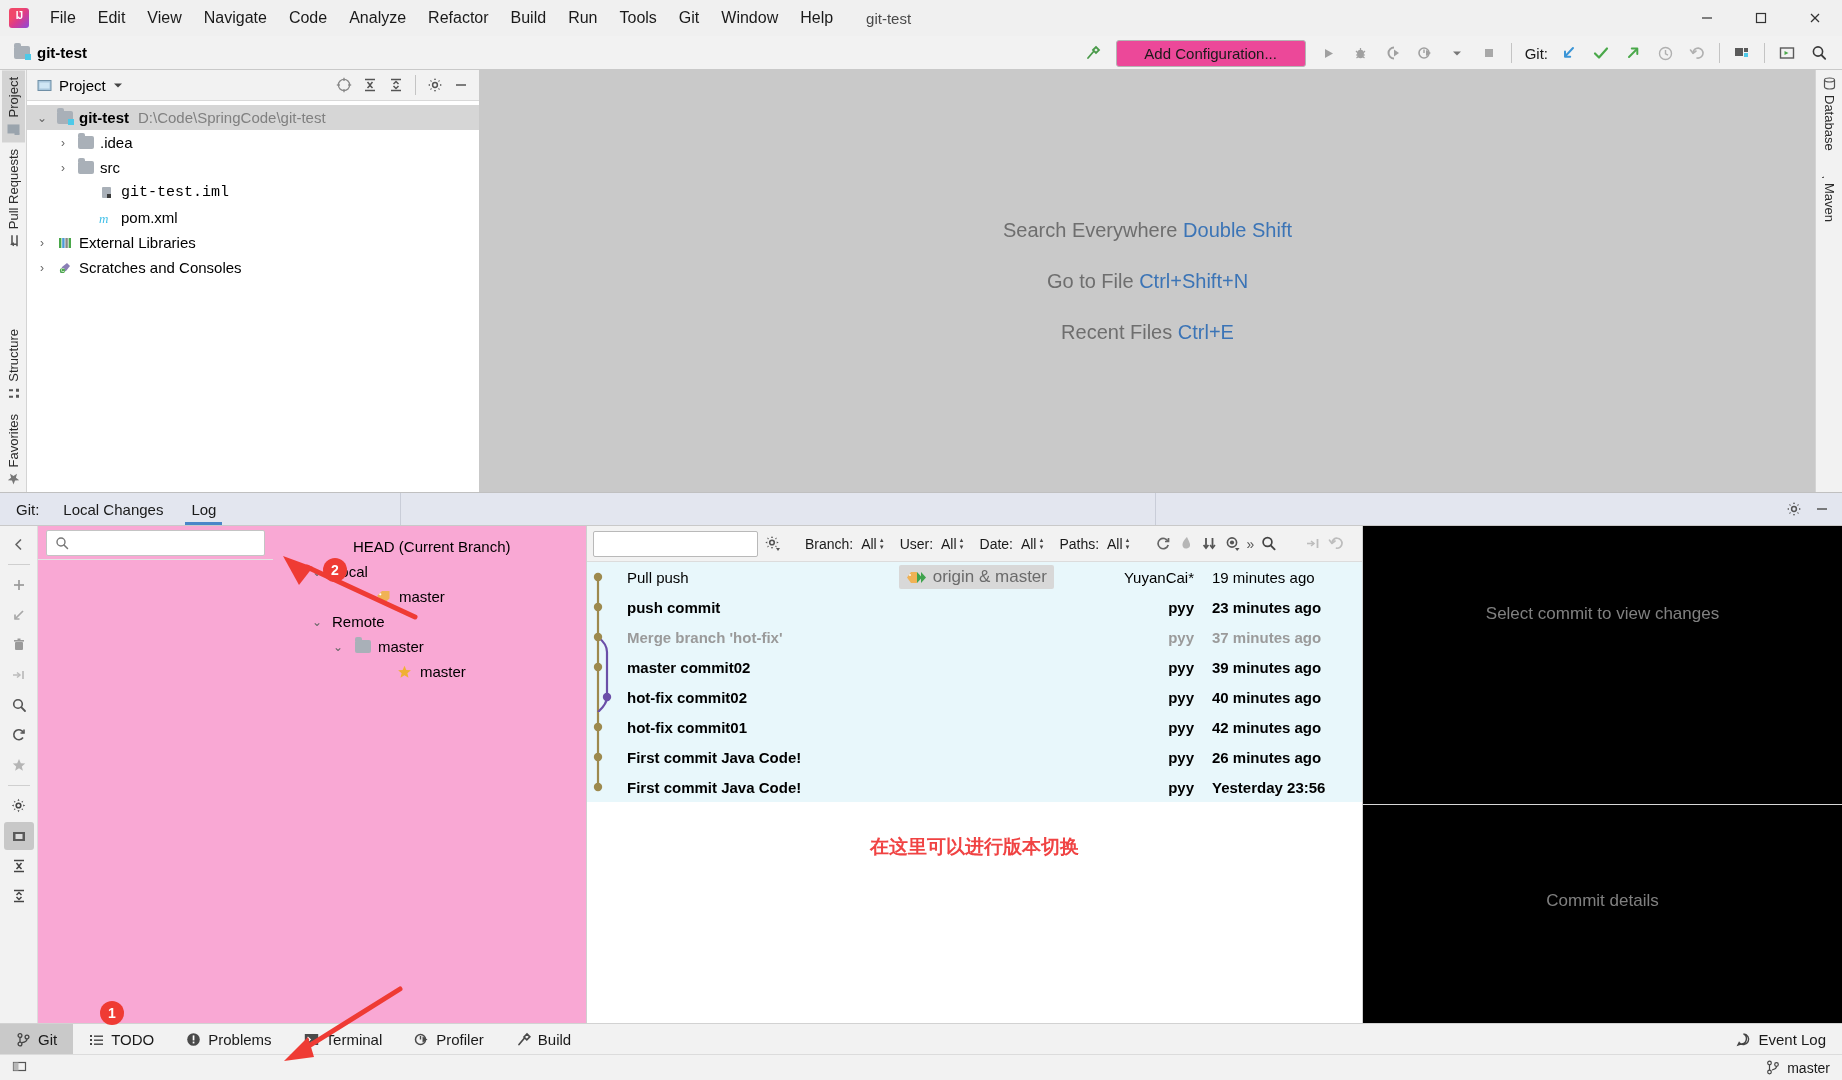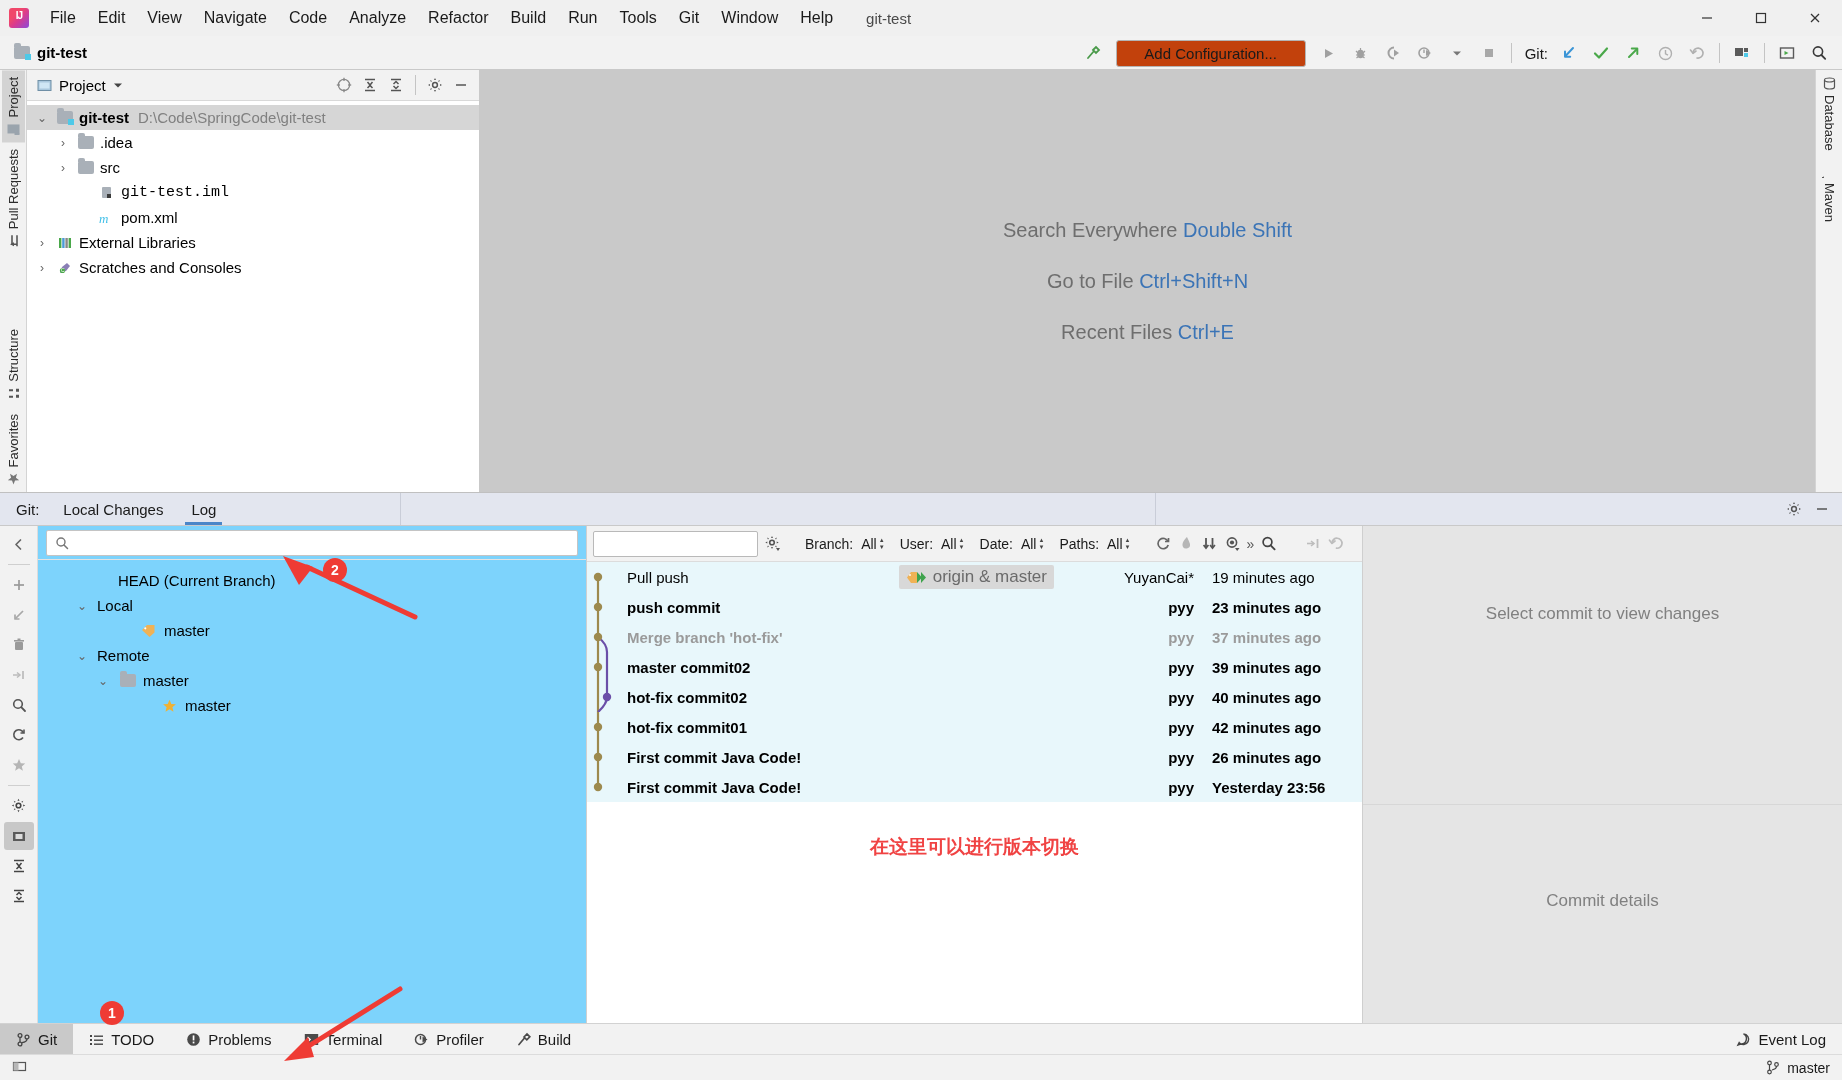--- a/index.html
+++ b/index.html
@@ -48,21 +48,21 @@
     border-bottom: 1px solid #c9c9c9; position: relative; padding-left: 14px;
   }
   .crumb { display: flex; align-items: center; gap: 7px; font-weight: bold; font-size: 15px; }
   .nav-right { position: absolute; right: 8px; top: 0; height: 34px; display: flex; align-items: center; gap: 2px; }
   .tool-btn {
     width: 30px; height: 28px; display: flex; align-items: center; justify-content: center;
     border-radius: 3px;
   }
   .addconf {
     height: 27px; min-width: 190px; padding: 0 12px; border: 1px solid #b4b4b4;
-    background: #c2410c; border-radius: 3px; font-size: 15px; display: flex;
+    background: #ec4899; border-radius: 3px; font-size: 15px; display: flex;
     align-items: center; justify-content: center; color: #1a1a1a; margin: 0 6px;
   }
   .vsep { width: 1px; height: 20px; background: #c4c4c4; margin: 0 5px; }
   .git-label { font-size: 15px; color: #1a1a1a; margin: 0 4px 0 6px; }
 
   
   .middle { flex: 1 1 auto; display: flex; min-height: 0; }
 
   .stripe {
     width: 27px; background: #f2f2f2; display: flex; flex-direction: column;
@@ -136,22 +136,22 @@
 
   .git-vtoolbar {
     width: 38px; flex: none; background: #f2f2f2; border-right: 1px solid #dcdcdc;
     display: flex; flex-direction: column; align-items: center; padding-top: 4px; gap: 2px;
   }
   .vt-btn { width: 30px; height: 28px; display: flex; align-items: center; justify-content: center; border-radius: 3px; }
   .vt-btn.active { background: #c8c8c8; }
   .vt-sep { width: 22px; height: 1px; background: #cfcfcf; margin: 4px 0; }
 
   .branchpanel {
-    width: 549px; flex: none; background: #7dd3fc; border-right: 1px solid #cfcfcf;
-    display: flex; flex-direction: column;
+    width: 549px; flex: none; background: #f9a8d4; border-right: 1px solid #cfcfcf;
+    display: flex; flex-direction: row;
   }
   .branch-search {
     height: 34px; flex: none; display: flex; align-items: center; padding: 4px 8px;
     border-bottom: 1px solid #e3e3e3;
   }
   .srch-box {
     flex: 1 1 auto; height: 26px; border: 1px solid #c4c4c4; background: #fff;
     display: flex; align-items: center; padding: 0 8px; gap: 6px; border-radius: 2px;
   }
   .branch-tree { padding: 8px 0; font-size: 15px; }
@@ -192,21 +192,21 @@
   .commit-date { width: 150px; flex: none; text-align: left; font-weight: bold; color: #000; font-size: 15px; }
   .commit-date.plain { font-weight: normal; }
   .commit-date.muted { color: #9a9a9a; font-weight: bold; }
 
   .annotation-cn {
     text-align: center; color: #f04343; font-size: 19px; margin-top: 32px;
     font-family: "DejaVu Sans", sans-serif;
     font-weight: bold;
   }
 
-  .detailpanel { width: 480px; flex: none; background: #e5e5e5; border-left: 1px solid #cfcfcf;
+  .detailpanel { width: 480px; flex: none; background: #000000; border-left: 1px solid #cfcfcf;
     display: flex; flex-direction: column; }
   .detail-top { flex: 1 1 auto; display: flex; align-items: flex-start; justify-content: center;
     padding-top: 78px; border-bottom: 1px solid #d7d7d7; }
   .detail-bottom { height: 218px; flex: none; display: flex; align-items: flex-start; justify-content: center; padding-top: 86px; }
   .detail-placeholder { color: #808080; font-size: 17px; }
 
   
   .bottombar {
     height: 31px; flex: none; background: #f2f2f2; display: flex; align-items: stretch;
     border-top: 1px solid #d2d2d2;

